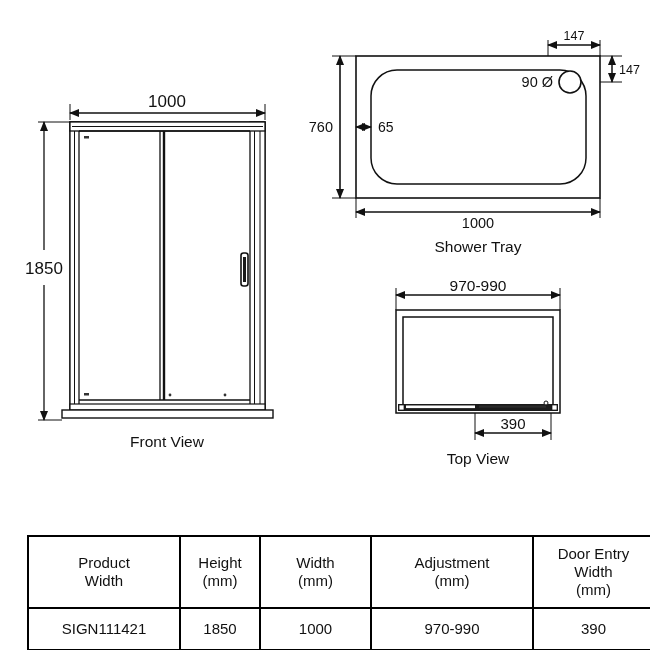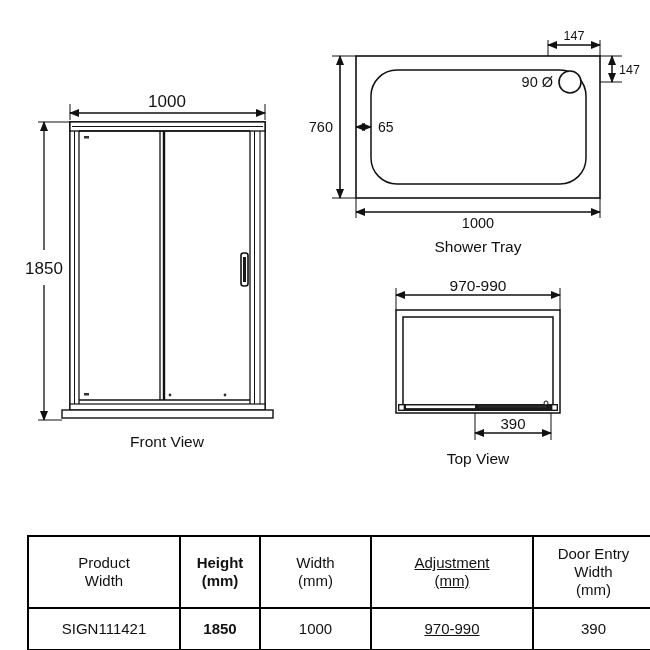--- a/index.html
+++ b/index.html
@@ -10,22 +10,22 @@
   svg{position:absolute;left:0;top:0;width:650px;height:650px;display:block;}
   .dimtxt{font-family:"Liberation Sans","DejaVu Sans",sans-serif;fill:#111;}
 
   
   .spec-table{position:absolute;left:27px;top:535px;width:596px;
               border-collapse:collapse;table-layout:fixed;background:#fff;}
   .spec-table td{border:2px solid #000;text-align:center;vertical-align:middle;
                  font-size:15px;line-height:1.18;padding:4px 2px;color:#111;}
   .spec-table tr.head td{height:62px;}
   .spec-table tr.body td{height:32px;}
-  .c0{width:146px;margin-top:19px;} .c1{width:74px;font-weight:bold;} .c2{width:105px;}
-  .c3{width:156px;text-decoration:underline;} .c4{width:115px;}
+  .c0{width:146px;margin-top:19px;} .c1{width:74px;} .c2{width:105px;}
+  .c3{width:156px;} .c4{width:115px;}
 </style>
 </head>
 <body>
 
 <div class="stage">
 
   <svg viewBox="0 0 650 650" xmlns="http://www.w3.org/2000/svg">
     <defs>
       <marker id="arrEnd" markerWidth="10" markerHeight="8" refX="9" refY="4" orient="auto" markerUnits="userSpaceOnUse">
         <path d="M0,0 L10,4 L0,8 z" fill="#111"></path>

